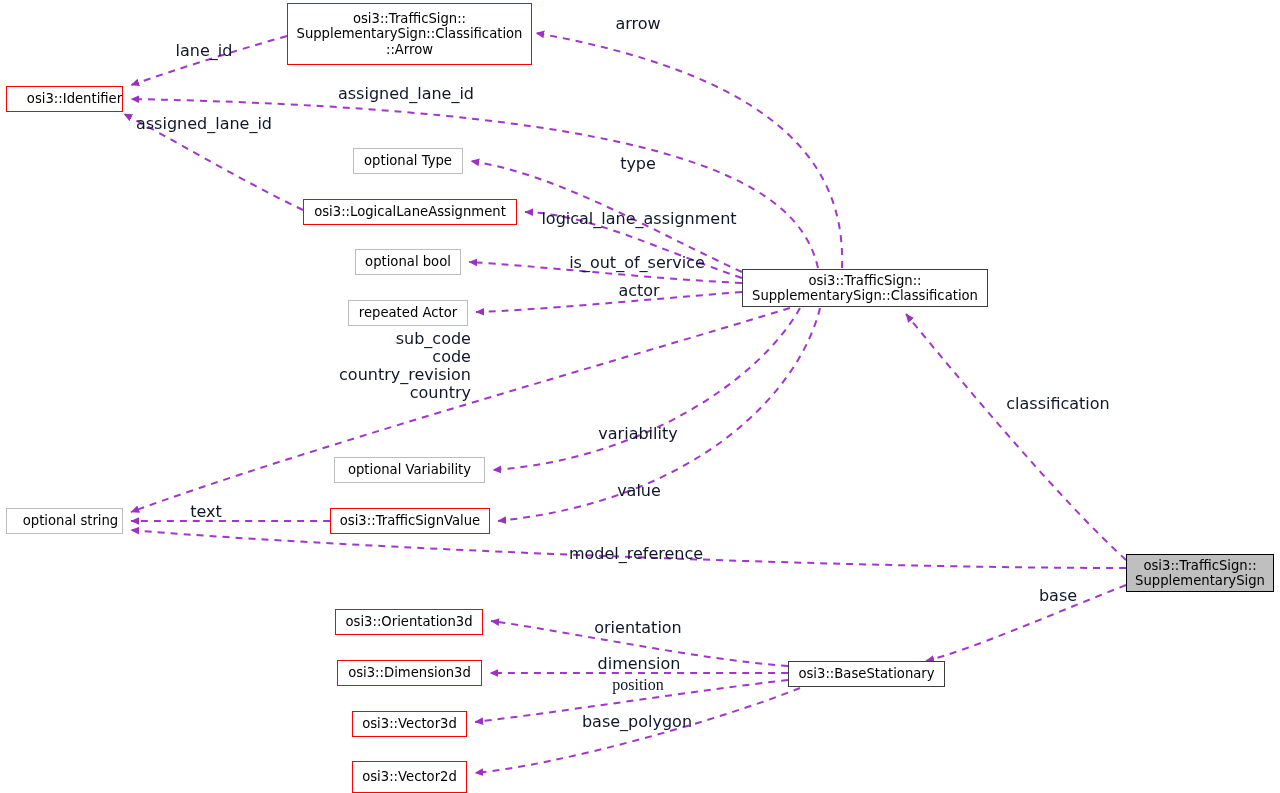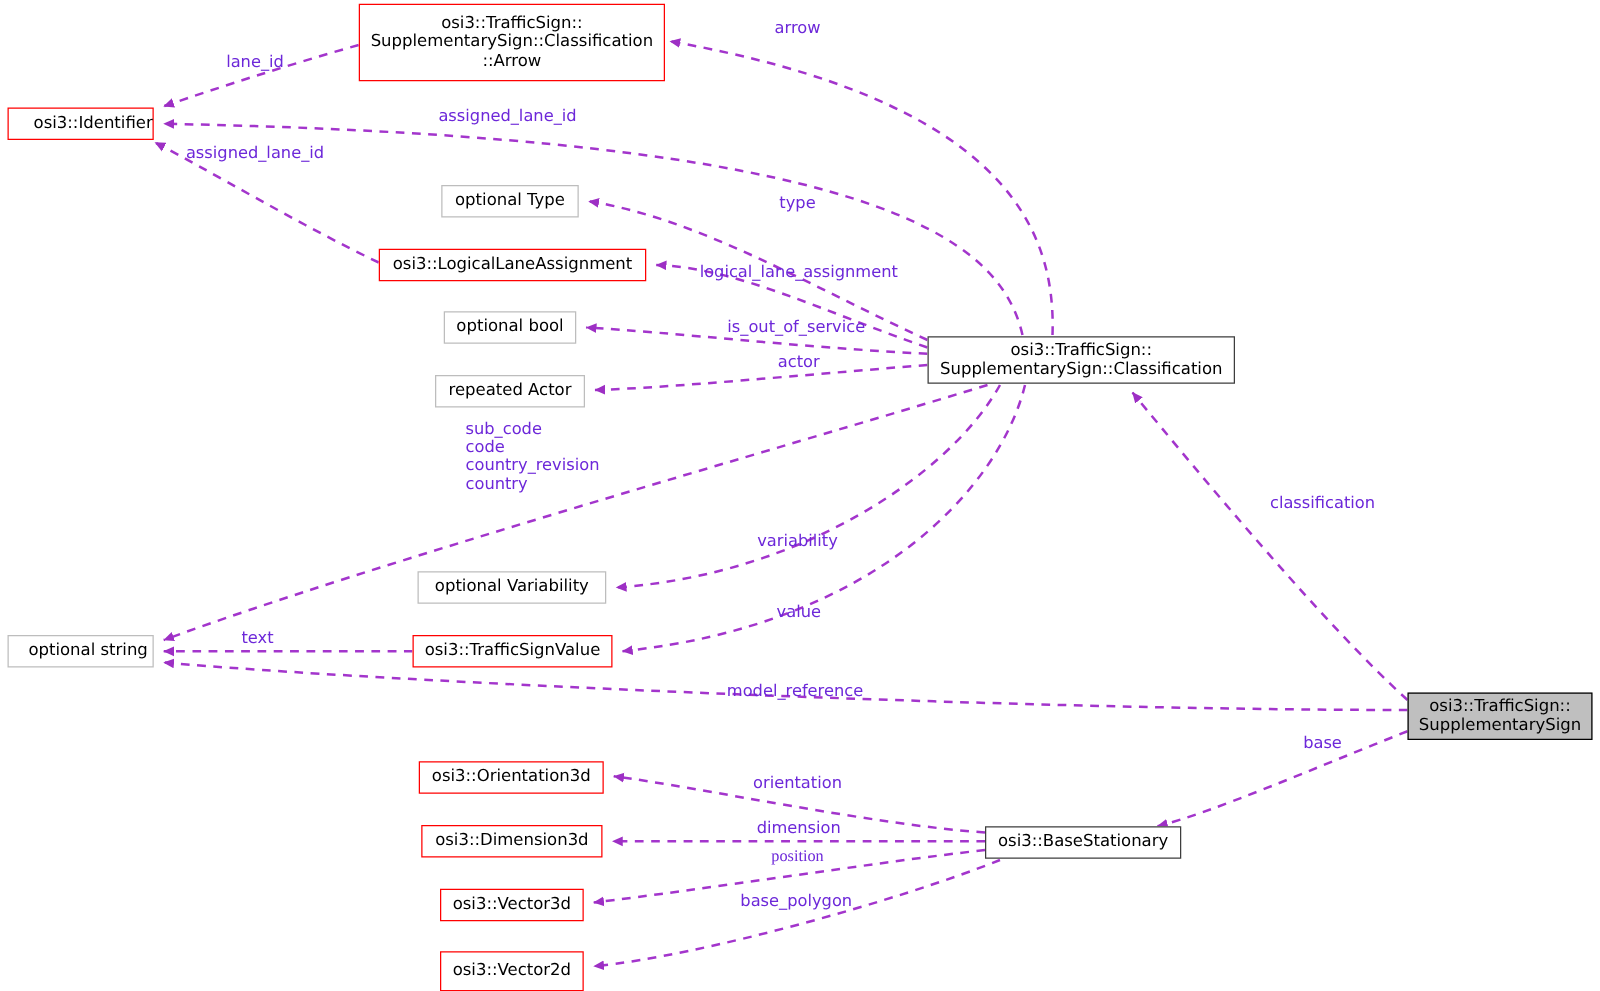--- a/index.html
+++ b/index.html
@@ -8,22 +8,22 @@
   #edges{position:absolute;left:0;top:0;width:1280px;height:793px;}
 
   .node{position:absolute;box-sizing:border-box;display:flex;align-items:center;
         justify-content:center;text-align:center;line-height:1.15;
         font-size:13.2px;color:#000000;background:#ffffff;white-space:pre;}
   .node.red{border:1.6px solid #ff0000;}
   .node.gray{border:1.3px solid #bdbdbd;}
   .node.black{border:1.8px solid #3d3d3d;}
   .node.focus{border:1.8px solid #000000;background:#bfbfbf;}
 
-  .elabel{position:absolute;font-size:13px;color:#6d28d9;white-space:pre;
-          text-align:left;line-height:1.12;transform:translate(-50%,-50%);}
+  .elabel{position:absolute;font-size:16px;color:#0f172a;white-space:pre;
+          text-align:right;line-height:1.12;transform:translate(-50%,-50%);}
 </style>
 </head>
 <body>
 
 <div id="diagram">
   <svg id="edges" viewBox="0 0 1280 793" xmlns="http://www.w3.org/2000/svg">
     <defs>
       <marker id="ah" markerWidth="9" markerHeight="9" refX="8.2" refY="4.5" orient="auto" markerUnits="userSpaceOnUse">
         <path d="M0,0.6 L8.6,4.5 L0,8.4 Z" fill="#9d2fc4"></path>
       </marker>
@@ -75,21 +75,21 @@
     </div>
   <div id="label-layer">
       <div class="elabel" style="left: 204px; top: 51px;">lane_id</div>
       <div class="elabel" style="left: 638px; top: 24px;">arrow</div>
       <div class="elabel" style="left: 406px; top: 94px;">assigned_lane_id</div>
       <div class="elabel" style="left: 204px; top: 124px;">assigned_lane_id</div>
       <div class="elabel" style="left: 638px; top: 164px;">type</div>
       <div class="elabel" style="left: 639px; top: 219px;">logical_lane_assignment</div>
       <div class="elabel" style="left: 637px; top: 263px;">is_out_of_service</div>
       <div class="elabel" style="left: 639px; top: 291px;">actor</div>
-      <div class="elabel" style="left: 426px; top: 366px;">sub_code
+      <div class="elabel" style="left: 405px; top: 366px;">sub_code
 code
 country_revision
 country</div>
       <div class="elabel" style="left: 1058px; top: 404px;">classification</div>
       <div class="elabel" style="left: 638px; top: 434px;">variability</div>
       <div class="elabel" style="left: 639px; top: 491px;">value</div>
       <div class="elabel" style="left: 206px; top: 512px;">text</div>
       <div class="elabel" style="left: 636px; top: 554px;">model_reference</div>
       <div class="elabel" style="left: 1058px; top: 596px;">base</div>
       <div class="elabel" style="left: 638px; top: 628px;">orientation</div>

